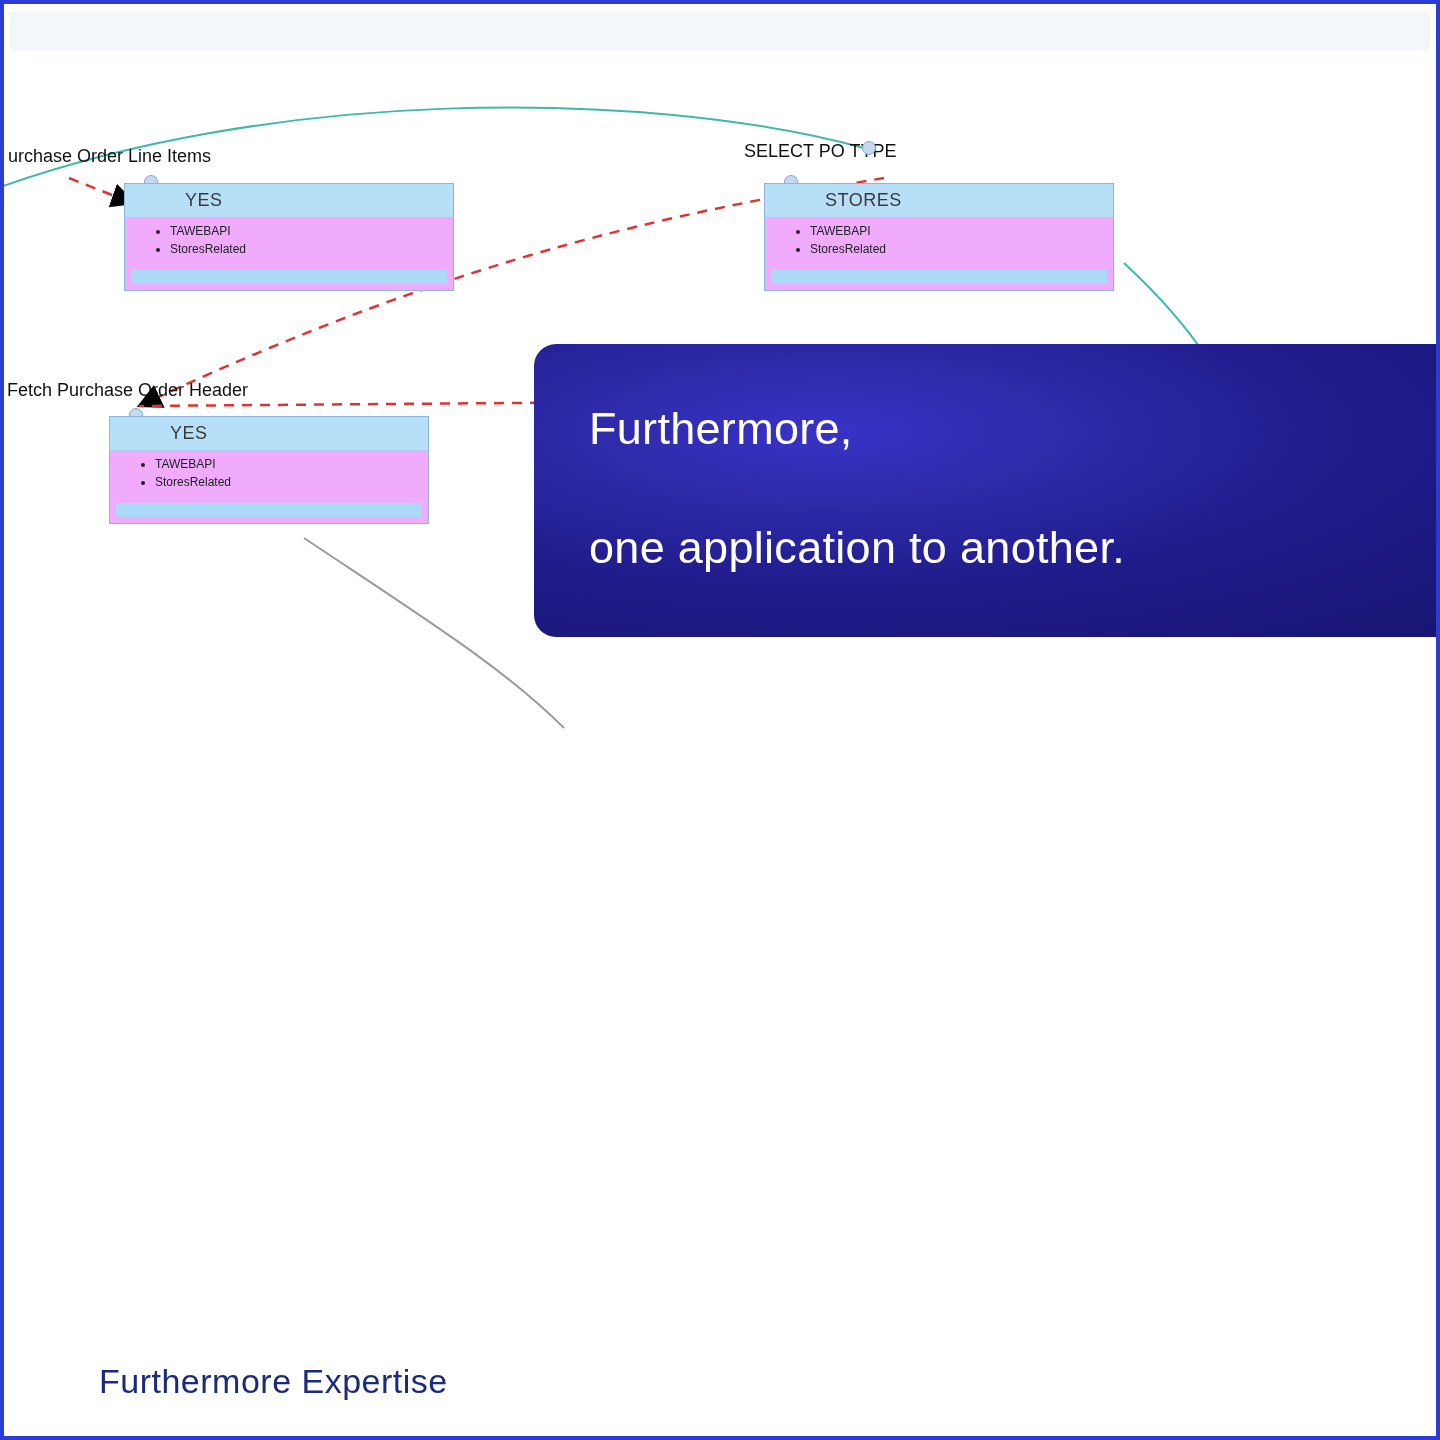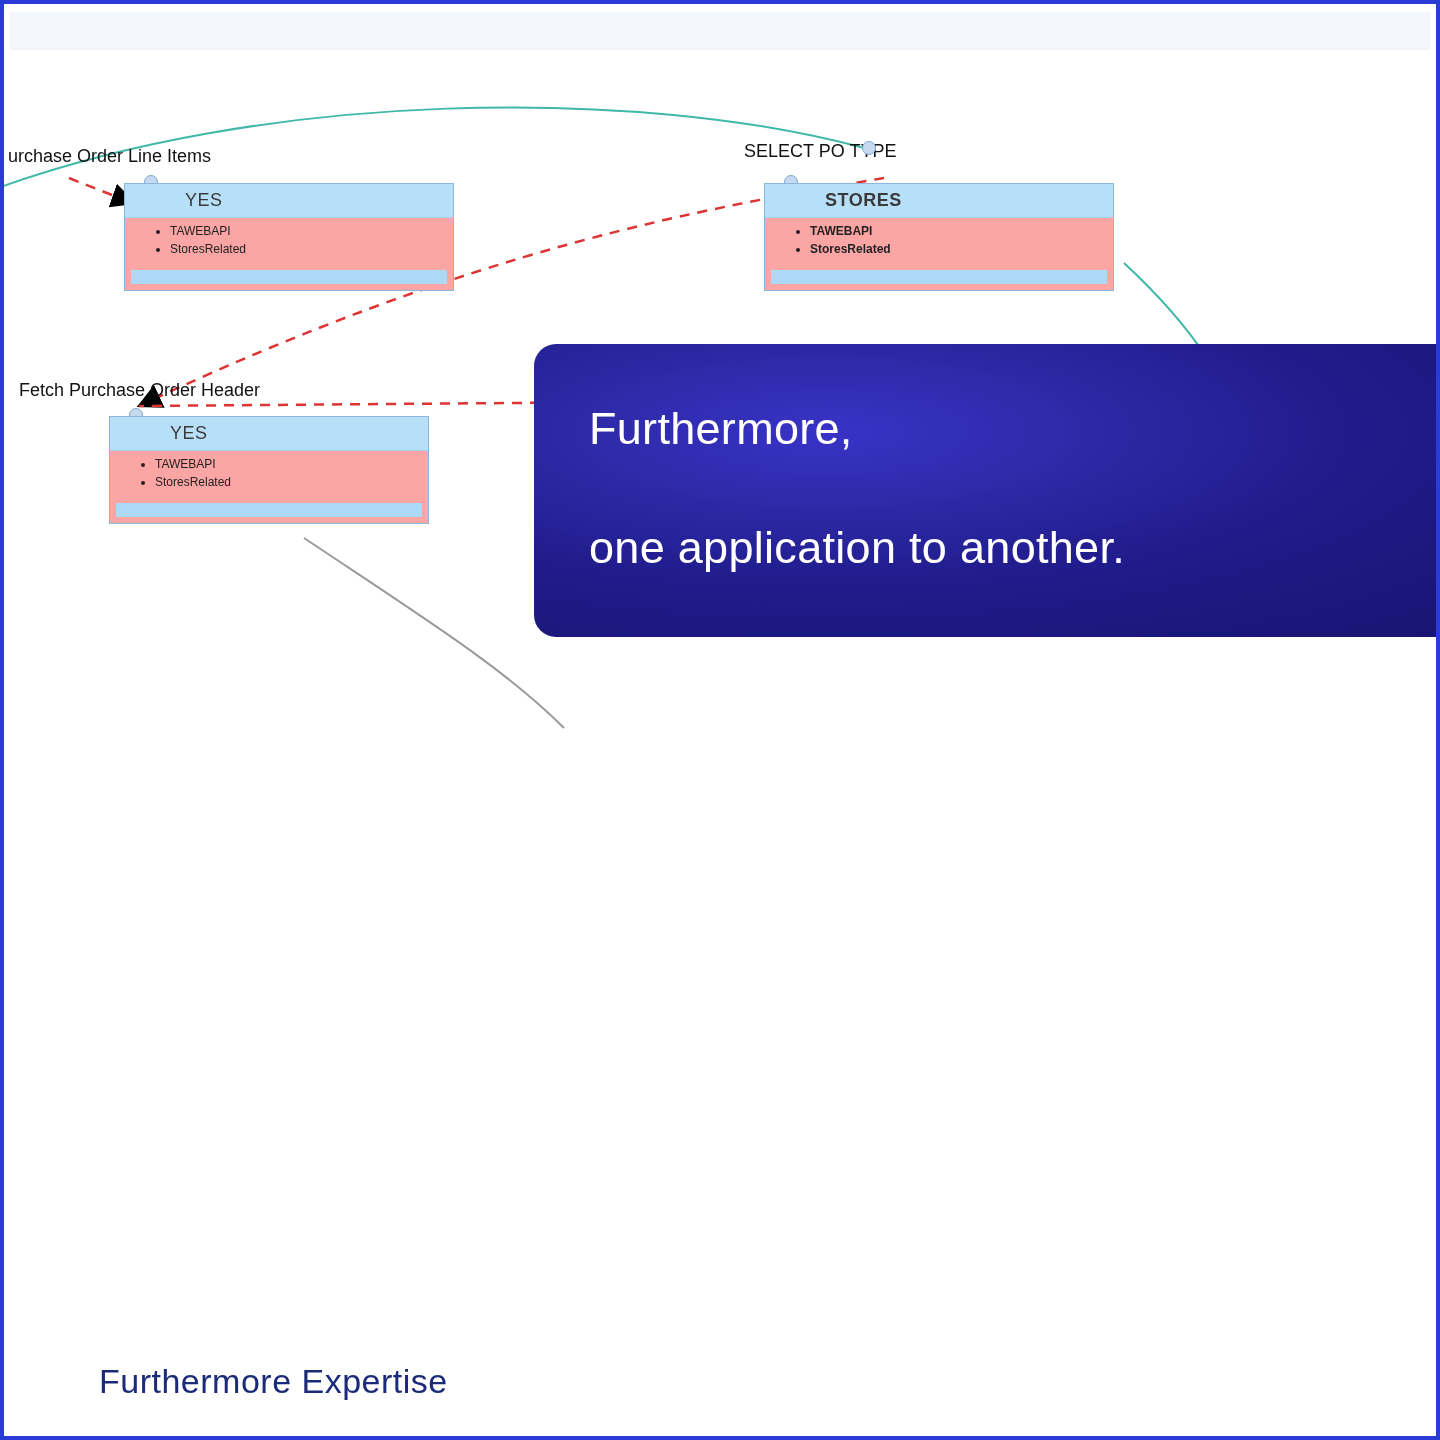--- a/index.html
+++ b/index.html
@@ -36,25 +36,25 @@
   .anchor {
     position: absolute;
     width: 14px; height: 14px;
     border-radius: 50%;
     background: #c7d9ee;
     border: 1px solid #7fa9d4;
   }
   .card {
     position: absolute;
     border: 1px solid #8db6dd;
-    background: #fca5a5;
+    background: #f0abfc;
     width: 320px;
   }
   .card.wide { width: 330px; }
-  .card.stores { width: 350px; font-weight: bold; }
+  .card.stores { width: 350px; }
   .card-title {
     background: #b7e0f8;
     color: #3a3a3a;
     font-size: 18px;
     padding: 6px 10px 6px 60px;
     border-bottom: 1px solid #a7cfe8;
     letter-spacing: .5px;
   }
   .card ul {
     list-style: disc;
@@ -134,21 +134,21 @@
   <div class="anchor" style="left:780px; top:147px;"></div>
   <div class="card stores" style="left:760px; top:155px;">
     <div class="card-title">STORES</div>
     <ul>
       <li>TAWEBAPI</li>
       <li>StoresRelated</li>
     </ul>
     <div class="card-footer"></div>
   </div>
 
-  <div class="node-label" style="left:15px; top:352px;">Fetch Purchase Order Header</div>
+  <div class="node-label" style="left:3px; top:352px;">Fetch Purchase Order Header</div>
   <div class="anchor" style="left:125px; top:380px;"></div>
   <div class="card" style="left:105px; top:388px;">
     <div class="card-title">YES</div>
     <ul>
       <li>TAWEBAPI</li>
       <li>StoresRelated</li>
     </ul>
     <div class="card-footer"></div>
   </div>
 

